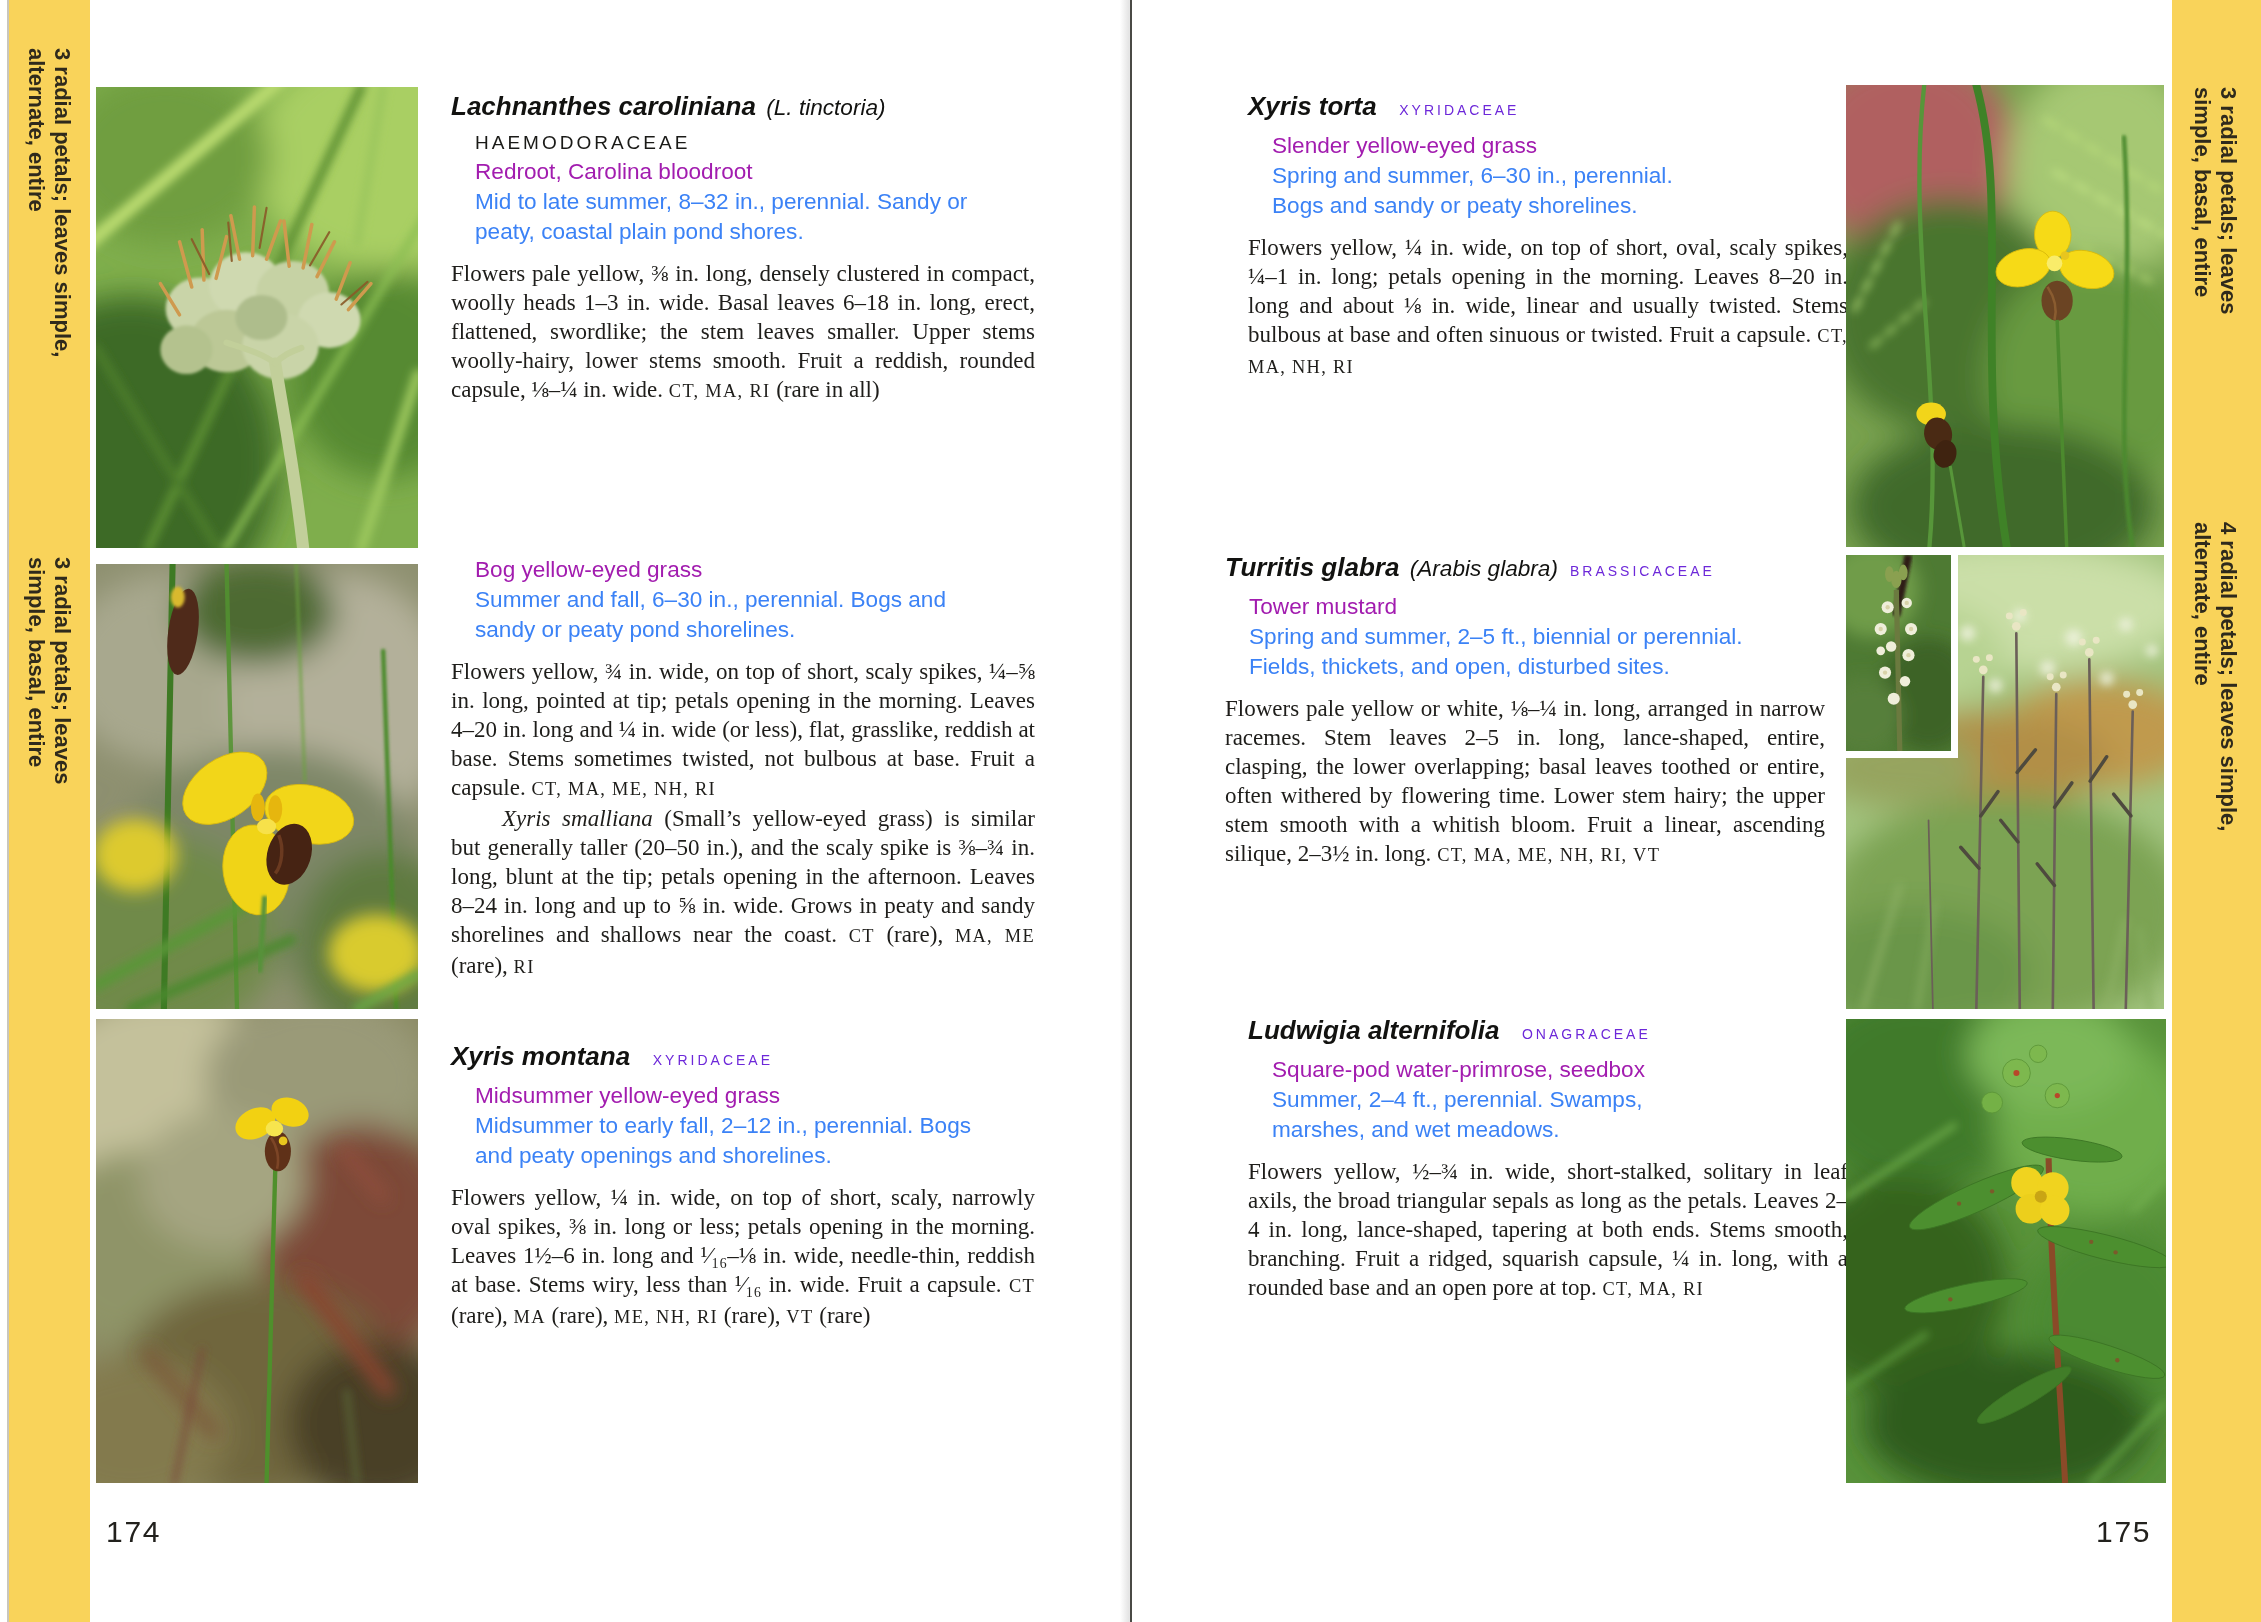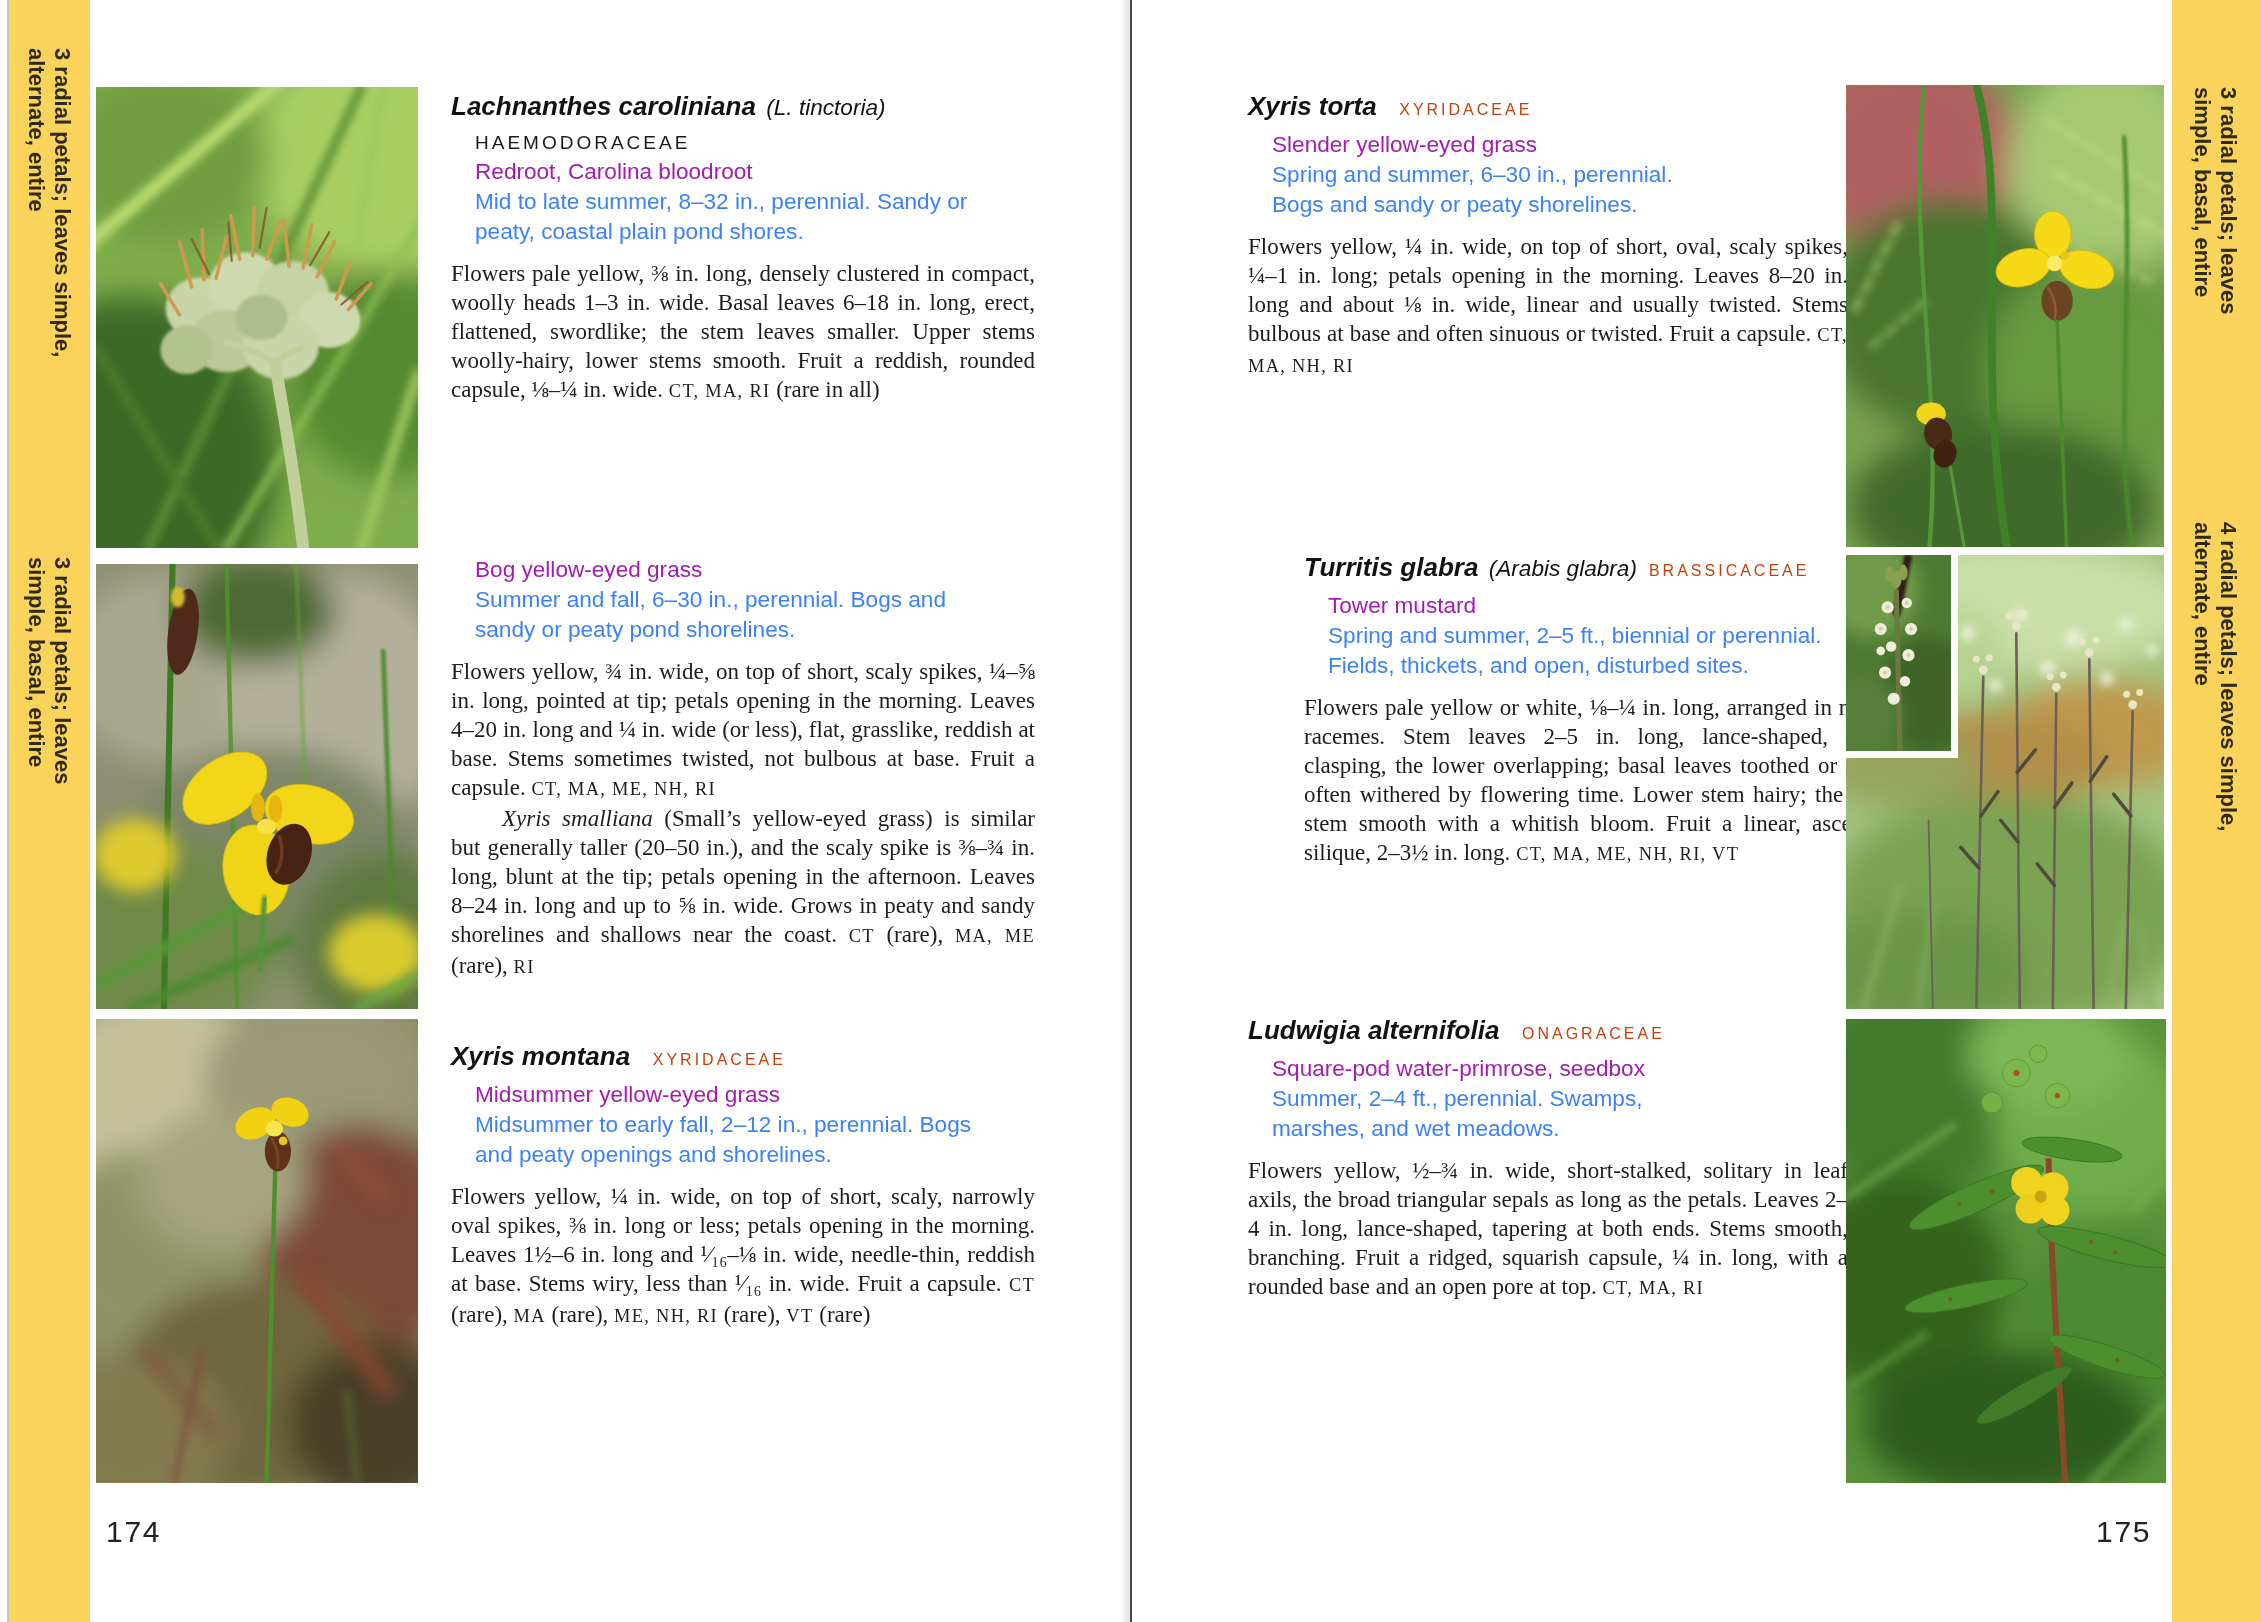--- a/index.html
+++ b/index.html
@@ -16,21 +16,21 @@
           background:linear-gradient(to right,rgba(0,0,0,0) 0%,rgba(0,0,0,0.10) 85%);
           border-right:2.6px solid #4a4a45;}
   .photo{position:absolute;overflow:hidden;box-shadow:0 0 0 0.9px rgba(0,0,0,0.18) inset;}
   .photo svg{display:block;width:100%;height:100%;}
   .inset{position:absolute;border-right:7px solid #fff;border-bottom:7px solid #fff;overflow:hidden;}
   .inset svg{display:block;width:100%;height:100%;}
   .entry{position:absolute;}
   .head{font-size:26px;line-height:33px;white-space:nowrap;color:#121210;}
   .species{font-style:italic;font-weight:700;}
   .synonym{font-style:italic;font-weight:400;font-size:22.6px;margin-left:10.4px;}
-  .family-inline{font-size:16px;letter-spacing:3px;margin-left:22.6px;color:#c2410c;}
+  .family-inline{font-size:14px;letter-spacing:3px;margin-left:22.6px;color:#6d28d9;}
   .sub{margin-left:24px;margin-top:3.5px;}
   .family-line{font-size:19px;letter-spacing:3px;line-height:29px;color:#1a1a17;}
   .common{font-weight:400;font-size:22.6px;line-height:30px;color:#a21caf;}
   .habit{font-size:22.6px;line-height:30px;color:#3b82f6;}
   .body{font-family:"Liberation Serif","DejaVu Serif",serif;font-size:23px;line-height:29px;
         text-align:justify;margin:12px 0 0 0;color:#1e1d1a;}
   .body.cont{margin-top:0;text-indent:31px;}
   .seg-i{font-style:italic;margin-left:20px;}
   .seg-sc{font-size:0.8em;letter-spacing:1.3px;}
   .pagenum{position:absolute;font-size:30px;letter-spacing:1.7px;color:#22211d;}
@@ -244,21 +244,21 @@
     <div class="head">
       <span class="species">Xyris torta</span><span class="family-inline">XYRIDACEAE</span>
     </div>
     <div class="sub">
       <div class="common">Slender yellow-eyed grass</div>
       <div class="habit" style="max-width:439px">Spring and summer, 6–30 in., perennial. Bogs and sandy or peaty shorelines.</div>
     </div>
     <p class="body"><span>Flowers yellow, ¼ in. wide, on top of short, oval, scaly spikes, ¼–1 in. long; petals opening in the morning. Leaves 8–20 in. long and about ⅛ in. wide, linear and usually twisted. Stems bulbous at base and often sinuous or twisted. Fruit a capsule. </span><span class="seg-sc">CT, MA, NH, RI</span></p>
   </div>
 
-  <div class="entry" style="left:1304px;top:551px;width:600px">
+  <div class="entry" style="left:1225px;top:551px;width:600px">
     <div class="head">
       <span class="species">Turritis glabra</span><span class="synonym">(Arabis glabra)</span><span class="family-inline" style="margin-left:12px">BRASSICACEAE</span>
     </div>
     <div class="sub">
       <div class="common">Tower mustard</div>
       <div class="habit" style="max-width:557px">Spring and summer, 2–5 ft., biennial or perennial. Fields, thickets, and open, disturbed sites.</div>
     </div>
     <p class="body"><span>Flowers pale yellow or white, ⅛–¼ in. long, arranged in narrow racemes. Stem leaves 2–5 in. long, lance-shaped, entire, clasping, the lower overlapping; basal leaves toothed or entire, often withered by flowering time. Lower stem hairy; the upper stem smooth with a whitish bloom. Fruit a linear, ascending silique, 2–3½ in. long. </span><span class="seg-sc">CT, MA, ME, NH, RI, VT</span></p>
   </div>
 

